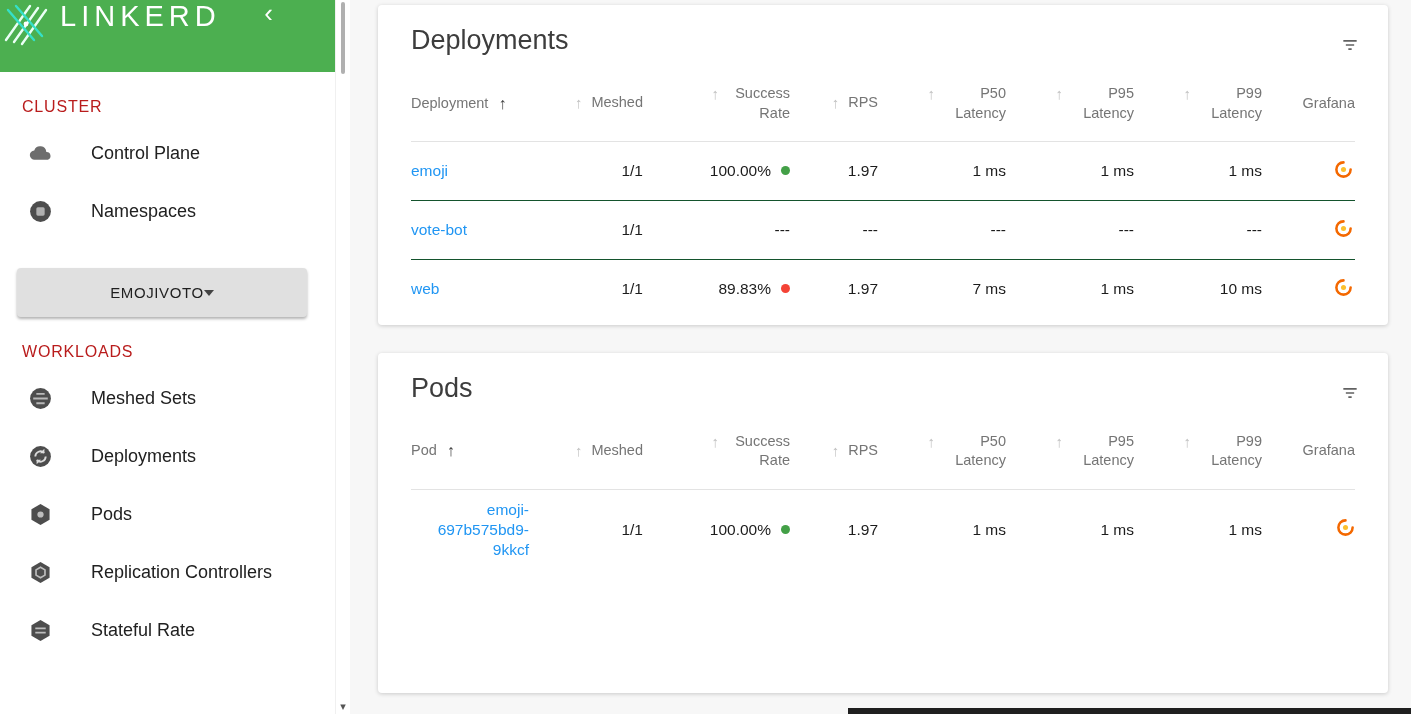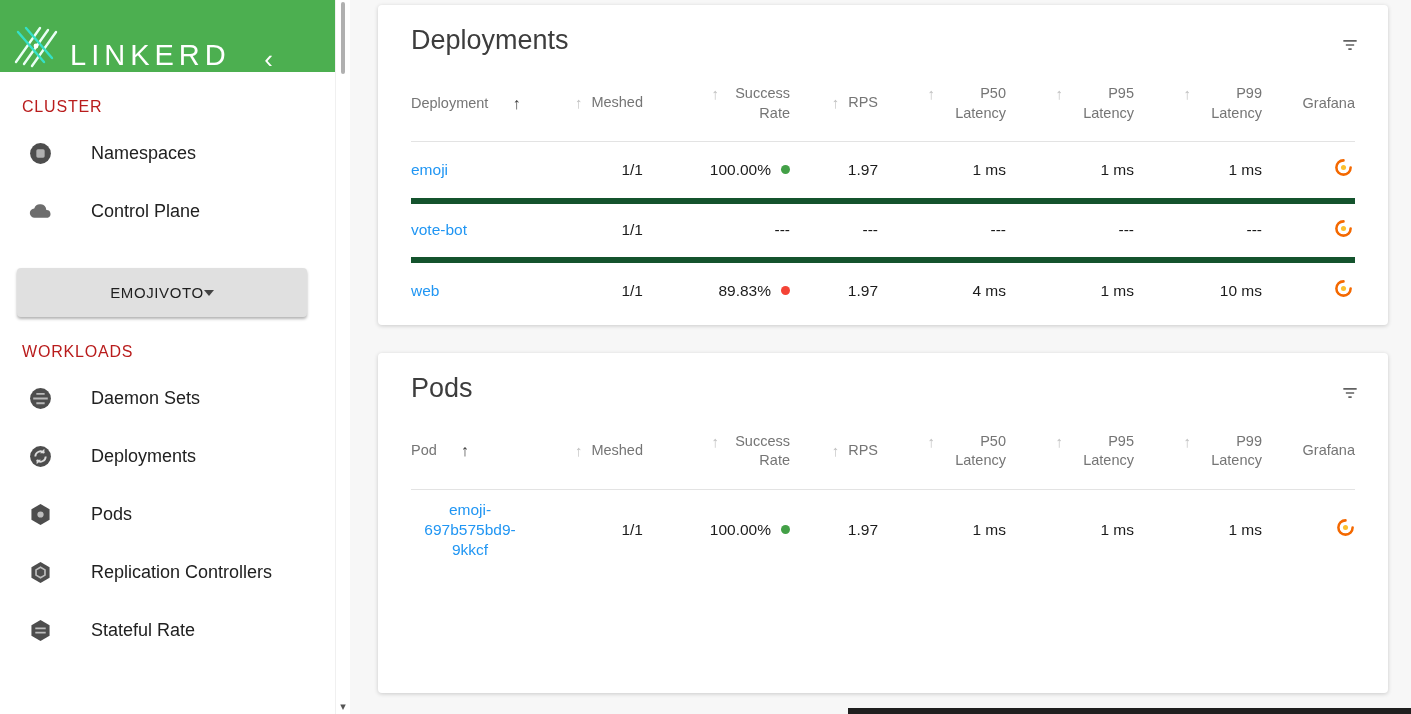--- a/index.html
+++ b/index.html
@@ -4,21 +4,21 @@
 <style>
   * { box-sizing: border-box; }
   html,body { margin:0; padding:0; }
   body {
     width:1411px; height:714px; overflow:hidden; position:relative;
     background:#f7f7f7; font-family:"Liberation Sans", sans-serif;
   }
 
   
   .sidebar { position:absolute; left:0; top:0; width:335px; height:714px; background:#fff; z-index:3; }
-  .brand { height:72px; background:#4caf50; display:flex; align-items:flex-end; padding-left:10px; }
+  .brand { height:72px; background:#4caf50; display:flex; align-items:flex-start; }
   .brand-text { color:#fff; font-size:29px; letter-spacing:5px; margin-left:8px; font-weight:400; }
   .collapse-btn { margin-left:auto; margin-right:56px; color:#fff; font-size:26px; line-height:1;
     background:none; border:none; cursor:pointer; padding:0 6px; font-family:inherit; }
   .section-label { color:#b91c1c; font-size:16px; letter-spacing:0.8px; margin:26px 0 8px 22px; }
   .nav-item { display:flex; align-items:center; height:58px; padding-left:28px; gap:38px;
     font-size:18px; color:#212121; cursor:pointer; }
   .nav-item .icon { width:25px; height:25px; flex:none; display:inline-flex; }
   .nav-item .icon svg { width:25px; height:25px; }
   .ns-btn { margin:28px 8px 14px 17px; width:290px; height:49px; background:#e0e0e0; border:none;
     border-radius:4px; box-shadow:0 2px 3px rgba(0,0,0,0.3); font-size:15px; letter-spacing:0.6px;
@@ -42,39 +42,39 @@
     margin-bottom:28px; overflow:hidden; }
   .card-head { display:flex; justify-content:space-between; align-items:flex-start; padding:20px 24px 0 33px; }
   .card-title { font-size:27px; color:#3d3d3d; font-weight:400; }
   .filter-btn { margin-top:6px; cursor:pointer; border:none; background:none; padding:4px; }
 
   .tbl-wrap { padding:6px 33px 6px 33px; }
   table { width:944px; border-collapse:collapse; table-layout:fixed; }
   thead th { border-bottom:1px solid #e3e3e3; padding:16px 0 18px; font-weight:400; color:#757575;
     font-size:14.5px; cursor:pointer; }
   .th-inner { display:flex; justify-content:flex-end; align-items:flex-start; gap:9px; }
-  .th-inner.left { justify-content:flex-start; align-items:center; gap:24px; }
+  .th-inner.left { justify-content:flex-start; align-items:center; gap:10px; }
   .th-label { text-align:right; line-height:1.35; }
   .th-label.wrap { max-width:62px; }
   .sort-arrow { color:#c2c2c2; font-size:15px; line-height:1.35; }
   .sort-arrow.active { color:#424242; font-weight:bold; font-size:16px; }
-  tbody td { border-top:6px solid #14532d; text-align:right; font-size:15.5px; color:#1c1c1c;
+  tbody td { border-top:1px solid #14532d; text-align:right; font-size:15.5px; color:#1c1c1c;
     height:59px; padding:0; }
   tbody tr:first-child td { border-top:none;margin-left:12px; }
   td.c-name { text-align:left; }
   td a.res-link { color:#2196f3; text-decoration:none; }
   .dot { display:inline-block; width:9px; height:9px; border-radius:50%; margin-left:10px; vertical-align:1px; }
   .dot.good { background:#43a047; }
   .dot.bad { background:#f44336; }
   td.c-graf { padding-right:2px; }
   .graf-link { display:inline-block; line-height:0; }
 
   .pods-card { min-height:340px; }
   .pods-card tbody td { height:auto; padding:10px 0; }
-  .pods-card td.c-name a { display:inline-block; width:118px; line-height:1.3; text-align:center;
+  .pods-card td.c-name a { display:inline-block; width:118px; line-height:1.3; text-align:right;
     overflow-wrap:break-word; }
 
   .bottom-bar { position:absolute; left:848px; right:0; bottom:0; height:6px; background:#1f1f1f; z-index:9; }
 </style>
 </head>
 <body>
 
 <div class="sidebar">
   <div class="brand">
     <span class="icon">
@@ -92,52 +92,52 @@
       </svg>
     </span>
     <span class="brand-text">LINKERD</span>
     <button class="collapse-btn">‹</button>
   </div>
 
   <div class="section-label">CLUSTER</div>
 
   <div class="nav-item">
     <span class="icon">
+      <svg viewBox="0 0 24 24" fill="#6d6d6d">
+          <path d="M19 18H6.5A4.5 4.5 0 0 1 6 9a6 6 0 0 1 11.6 1.6A3.8 3.8 0 0 1 19 18z"></path>
+        </svg>
+    </span>
+    <span>Control Plane</span>
+  </div>
+
+  <div class="nav-item">
+    <span class="icon">
       <svg viewBox="0 0 24 24">
           <circle cx="12" cy="12" r="10" fill="#4d4d4d"></circle>
           <rect x="8" y="8" width="8" height="8" rx="1.5" fill="#b0b0b0"></rect>
         </svg>
     </span>
     <span>Namespaces</span>
-  </div>
-
-  <div class="nav-item">
-    <span class="icon">
-      <svg viewBox="0 0 24 24" fill="#6d6d6d">
-          <path d="M19 18H6.5A4.5 4.5 0 0 1 6 9a6 6 0 0 1 11.6 1.6A3.8 3.8 0 0 1 19 18z"></path>
-        </svg>
-    </span>
-    <span>Control Plane</span>
   </div>
 
   <button class="ns-btn">
     <span>EMOJIVOTO</span>
     <span class="caret"></span>
   </button>
 
   <div class="section-label">WORKLOADS</div>
 
   <div class="nav-item">
     <span class="icon">
       <svg viewBox="0 0 24 24">
           <circle cx="12" cy="12" r="10" fill="#4d4d4d"></circle>
           <path d="M5 12h14M8 7.5h8M8 16.5h8" stroke="#b8b8b8" stroke-width="1.8"></path>
         </svg>
     </span>
-    <span>Daemon Sets</span>
+    <span>Meshed Sets</span>
   </div>
 
   <div class="nav-item">
     <span class="icon">
       <svg viewBox="0 0 24 24">
           <circle cx="12" cy="12" r="10" fill="#4d4d4d"></circle>
           <path d="M7 12a5 5 0 0 1 8.5-3.5M17 12a5 5 0 0 1-8.5 3.5" fill="none" stroke="#dcdcdc" stroke-width="1.8"></path>
           <path d="M15.7 4.6v4.2h-4.2z" fill="#dcdcdc"></path>
           <path d="M8.3 19.4v-4.2h4.2z" fill="#dcdcdc"></path>
         </svg>
@@ -281,21 +281,21 @@
               <td class="c-graf"><a href="#" class="graf-link"><svg width="19" height="19" viewBox="0 0 24 24">
                     <path d="M12 3a9 9 0 1 0 9 9" fill="none" stroke="#f46800" stroke-width="3.2" stroke-linecap="round"></path>
                     <circle cx="12" cy="12" r="3.2" fill="#fbc02d"></circle>
                   </svg></a></td>
             </tr>
             <tr>
               <td class="c-name"><a href="#" class="res-link">web</a></td>
               <td>1/1</td>
               <td><span>89.83%</span><span class="dot bad"></span></td>
               <td>1.97</td>
-              <td>4 ms</td>
+              <td>7 ms</td>
               <td>1 ms</td>
               <td>10 ms</td>
               <td class="c-graf"><a href="#" class="graf-link"><svg width="19" height="19" viewBox="0 0 24 24">
                     <path d="M12 3a9 9 0 1 0 9 9" fill="none" stroke="#f46800" stroke-width="3.2" stroke-linecap="round"></path>
                     <circle cx="12" cy="12" r="3.2" fill="#fbc02d"></circle>
                   </svg></a></td>
             </tr>
           </tbody>
       </table>
     </div>

